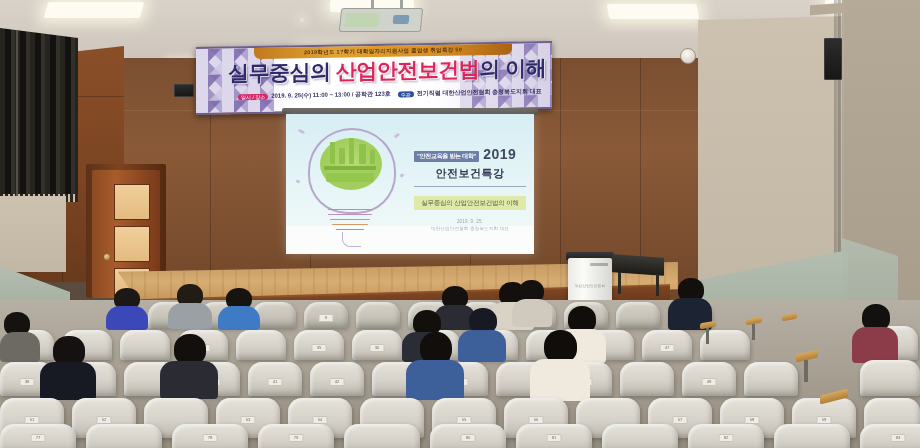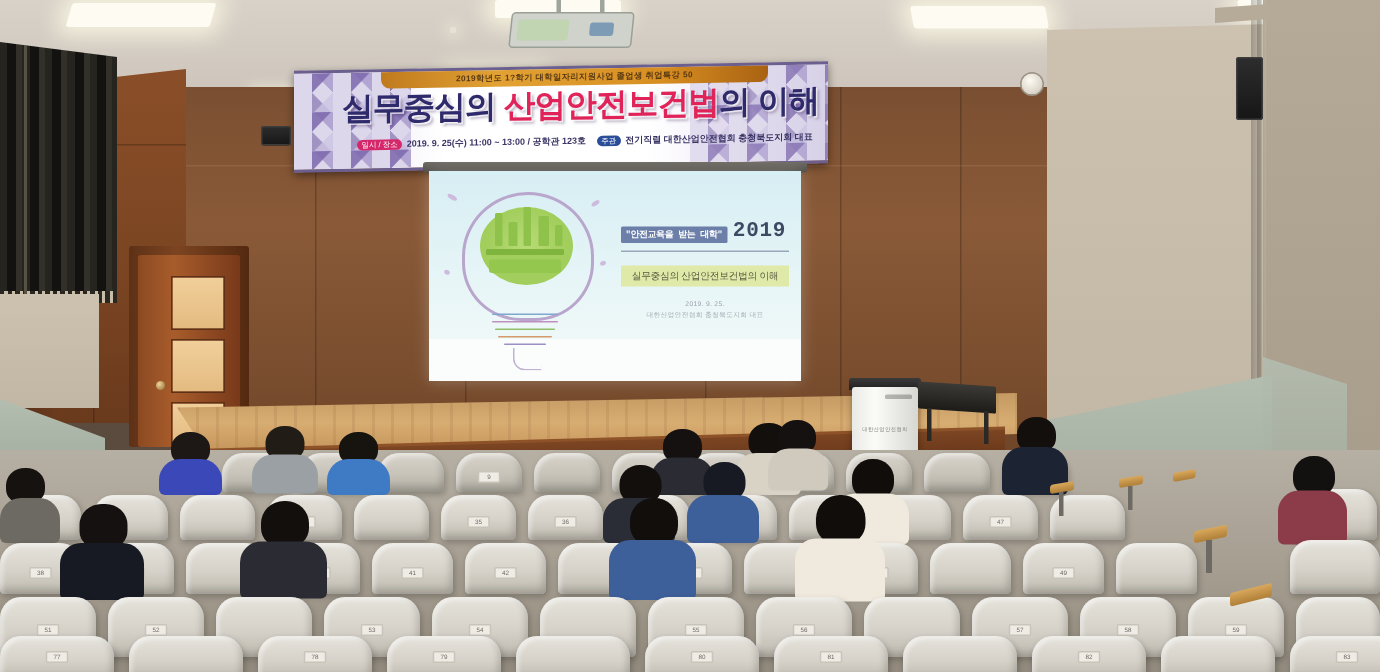--- a/index.html
+++ b/index.html
@@ -238,24 +238,25 @@
       <div class="bulb-thread" style="left:44px;top:105px;width:40px;background:#8fbf6a;"></div>
       <div class="bulb-thread" style="left:46px;top:110px;width:36px;background:#d49a6a;"></div>
       <div class="bulb-thread" style="left:50px;top:115px;width:28px;background:#9b8fc4;"></div>
       <div class="bulb-stem" style="left:56px;top:118px;width:18px;height:14px;"></div>
       <div class="spark" style="left:12px;top:16px;width:7px;height:3px;"></div>
       <div class="spark" style="left:108px;top:20px;width:6px;height:3px;transform:rotate(-35deg);"></div>
       <div class="spark" style="left:10px;top:66px;width:4px;height:3px;"></div>
       <div class="spark" style="left:114px;top:60px;width:4px;height:3px;transform:rotate(-20deg);"></div>
 
       <div class="abs" style="left:128px;top:32px;width:112px;">
-        <div style="display:flex;align-items:flex-end;gap:4px;font-family:Liberation Mono, monospace;">
+        <div style="display:flex;align-items:flex-end;gap:4px;">
           <span class="slide-hi">"안전교육을 받는 대학"</span>
           <span class="slide-year">2019</span>
         </div>
+        <div class="slide-title" style="text-align:center;margin-top:4px;">안전보건특강</div>
         <div class="slide-rule" style="margin-top:5px;"></div>
         <div class="slide-green" style="margin-top:9px;">실무중심의 산업안전보건법의 이해</div>
         <div class="slide-date" style="margin-top:9px;">2019. 9. 25.</div>
         <div class="slide-org" style="margin-top:2px;">대한산업안전협회 충청북도지회 대표</div>
       </div>
     </div>
   </div>
 
   <div class="abs stage-floor" style="left:118px;top:262px;width:560px;height:44px;clip-path:polygon(4% 100%,0 22%,100% 0,100% 62%);"></div>
   <div class="abs stage-lip" style="left:118px;top:292px;width:552px;height:4px;transform:skewY(-1.6deg);"></div>

